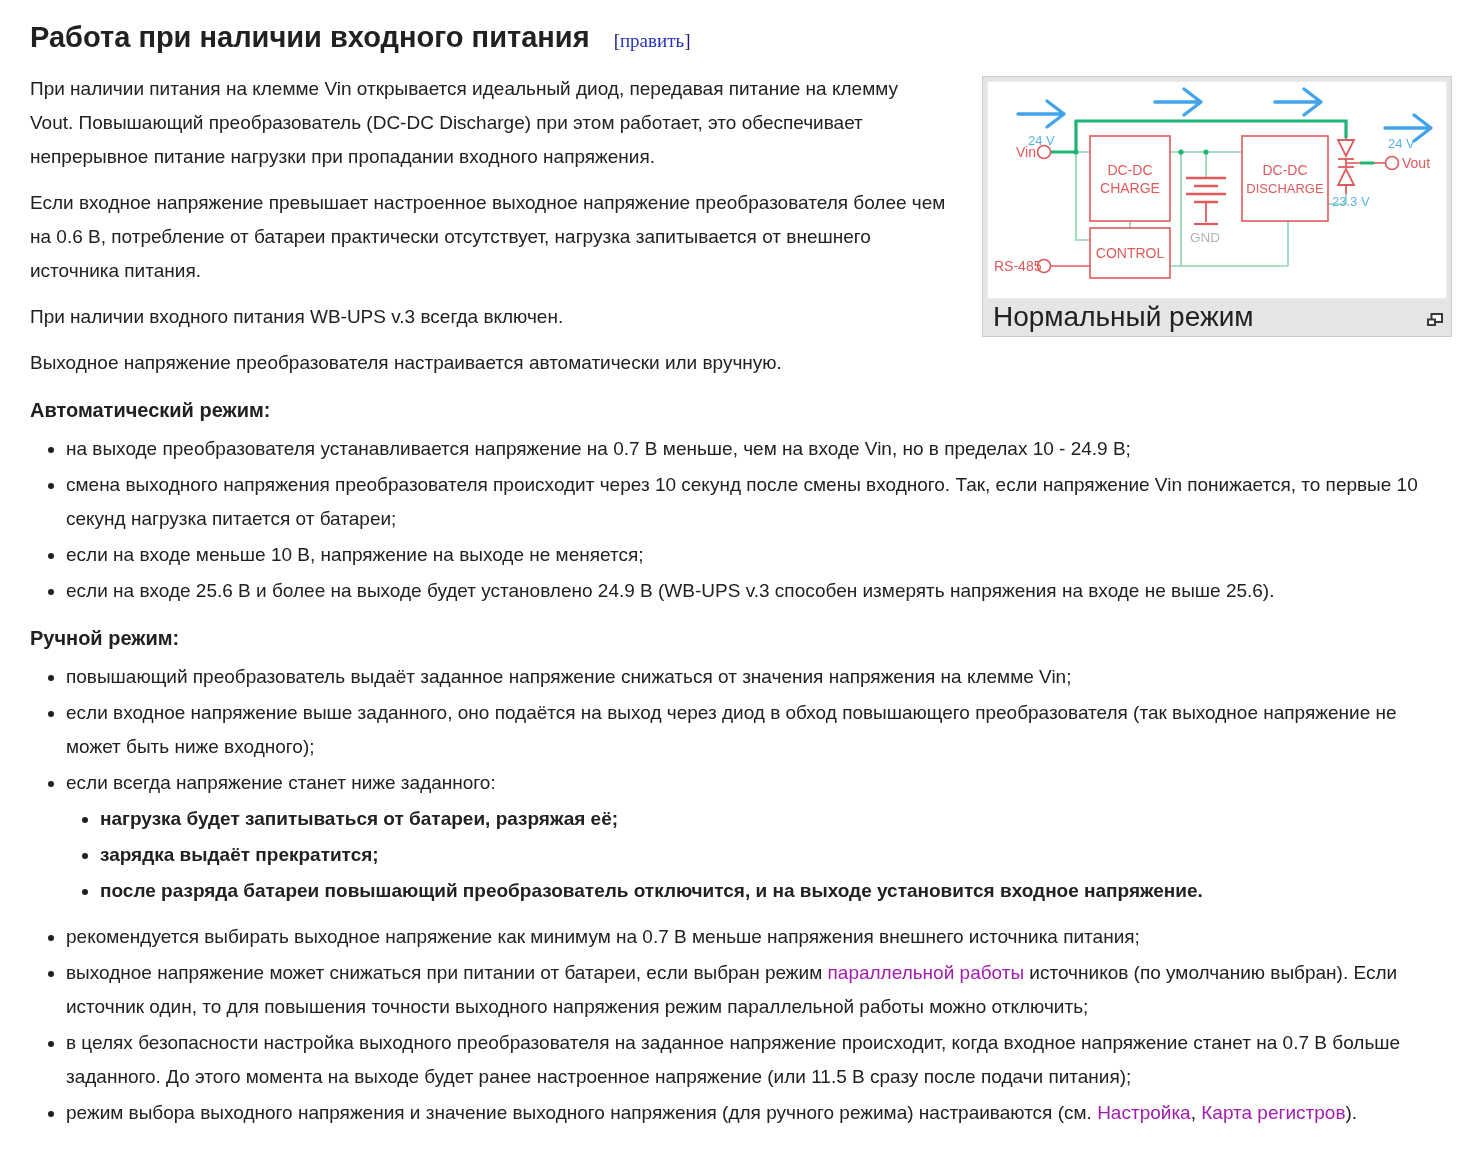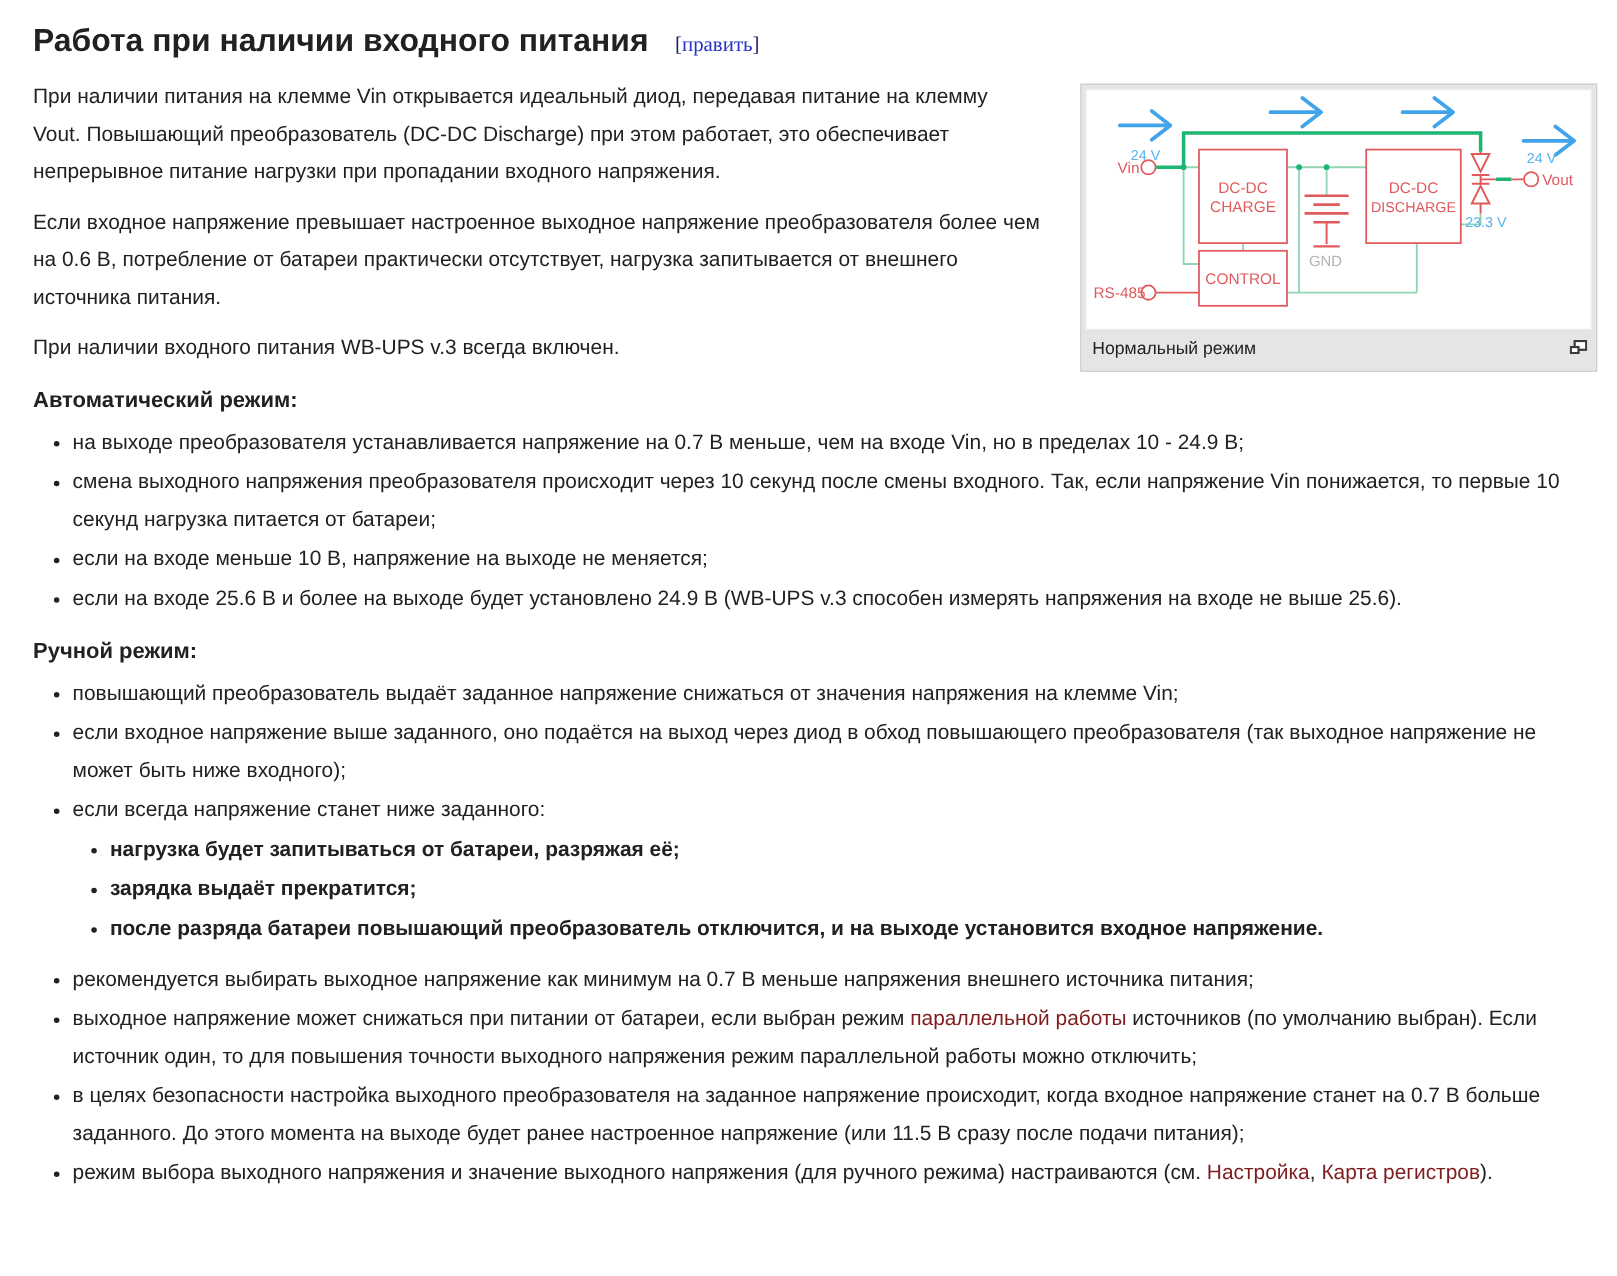--- a/index.html
+++ b/index.html
@@ -21,38 +21,38 @@
   .editsection .bracket { color:#1c1c6e; }
 
   p.body-par { margin:0 0 12px 0; }
 
   h4.sub-heading { font-size:20px; line-height:24px; font-weight:bold; margin:18px 0 10px 0; }
 
   ul.blist { margin:0 0 6px 0; padding:0 0 0 36px; list-style:disc; }
   ul.blist li { margin:0 0 2px 0; }
   ul.blist ul { margin:2px 0 12px 0; padding:0 0 0 34px; list-style:disc;font-weight:bold; }
 
-  a.wlink { color:#7f1d1d; text-decoration:none; cursor:pointer; }
+  a.wlink { color:#a21caf; text-decoration:none; cursor:pointer; }
 
   
   li.hl { position:relative; }
   .blob { position:absolute; background:#ffe30a; z-index:-1; }
   .blob.b1 { left:-30px; top:4px;  width:1336px; height:25px; border-radius:12px 16px 10px 14px; transform:rotate(-0.25deg); }
   .blob.b2 { left:-34px; top:38px; width:462px;  height:25px; border-radius:16px 18px 10px 14px; transform:rotate(0.7deg); }
   .blob.b3 { left:-30px; top:52px; width:304px;  height:14px; border-radius:12px; transform:rotate(-2deg); }
 
   
   figure.thumb {
     float:right; width:470px; margin:4px 0 18px 36px;
     border:1px solid #c8ccd1; background:#e5e5e5; padding:4px;
   }
   .thumb-img { background:#ffffff; border:1px solid #eaecf0; }
   figcaption {
     display:flex; align-items:center; justify-content:space-between;
-    padding:5px 4px 2px 6px; font-size:16px; line-height:26px; color:#202122;
+    padding:5px 4px 2px 6px; font-size:28px; line-height:26px; color:#202122;
   }
   .magnify { display:inline-block; cursor:pointer; }
 
   svg text { font-family:"Liberation Sans", sans-serif; }
 </style>
 </head>
 <body>
 
 <div class="page">
 
@@ -148,20 +148,21 @@
           <rect x="4.5" y="1" width="10.5" height="8" fill="#ffffff" stroke="#3a3a3a" stroke-width="2"></rect>
           <rect x="1" y="6.5" width="7" height="5.5" fill="#ffffff" stroke="#3a3a3a" stroke-width="2"></rect>
         </svg>
       </span>
     </figcaption>
   </figure>
 
   <p class="body-par">При наличии питания на клемме Vin открывается идеальный диод, передавая питание на клемму Vout. Повышающий преобразователь (DC-DC Discharge) при этом работает, это обеспечивает непрерывное питание нагрузки при пропадании входного напряжения.</p>
   <p class="body-par">Если входное напряжение превышает настроенное выходное напряжение преобразователя более чем на 0.6 В, потребление от батареи практически отсутствует, нагрузка запитывается от внешнего источника питания.</p>
   <p class="body-par">При наличии входного питания WB-UPS v.3 всегда включен.</p>
+  <p class="body-par">Выходное напряжение преобразователя настраивается автоматически или вручную.</p>
 
   <h4 class="sub-heading">Автоматический режим:</h4>
   <ul class="blist">
     <li><span>на выходе преобразователя устанавливается напряжение на 0.7 В меньше, чем на входе Vin, но в пределах 10 - 24.9 В;</span></li>
     <li><span>смена выходного напряжения преобразователя происходит через 10 секунд после смены входного. Так, если напряжение Vin понижается, то первые 10 секунд нагрузка питается от батареи;</span></li>
     <li><span>если на входе меньше 10 В, напряжение на выходе не меняется;</span></li>
     <li><span>если на входе 25.6 В и более на выходе будет установлено 24.9 В (WB-UPS v.3 способен измерять напряжения на входе не выше 25.6).</span></li>
   </ul>
 
   <h4 class="sub-heading">Ручной режим:</h4>

